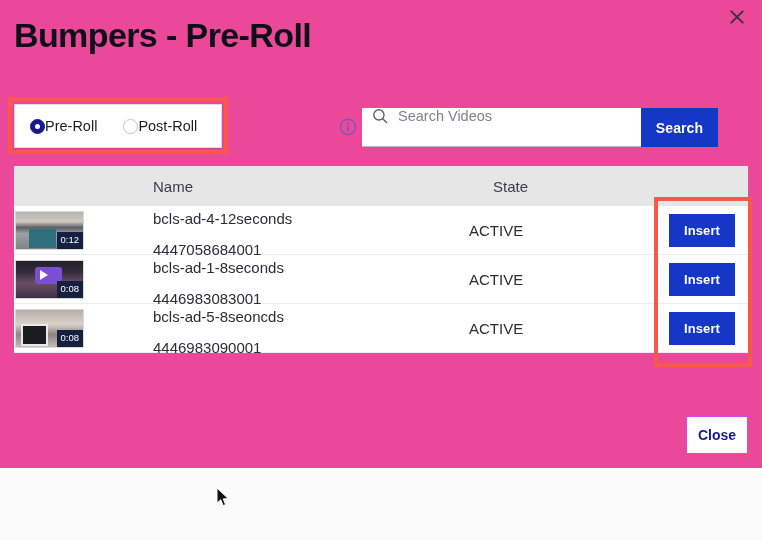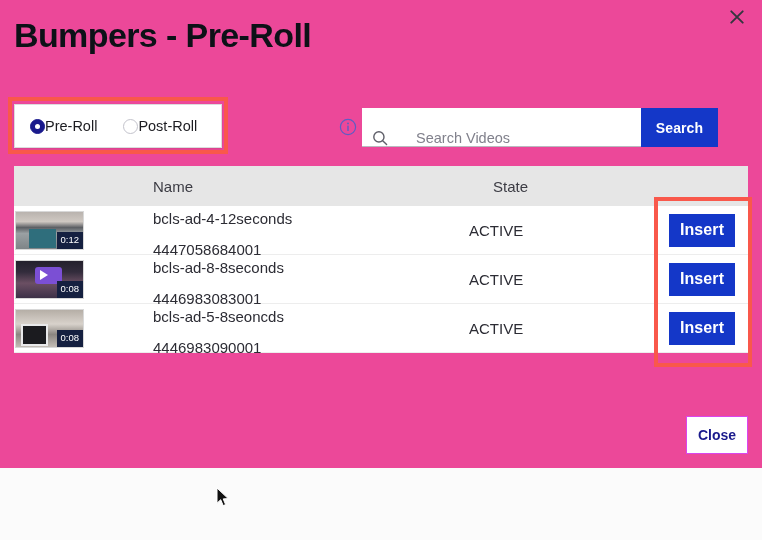--- a/index.html
+++ b/index.html
@@ -101,23 +101,23 @@
     position: absolute;
     left: 362px; top: 108px;
     width: 356px; height: 39px;
     display: flex;
   }
   .search-field {
     flex: 1;
     background: #ffffff;
     border-bottom: 1px solid #b9b9bf;
     display: flex;
-    align-items: flex-end;
+    align-items: flex-start;
     padding-left: 10px;
-    gap: 28px;
+    gap: 10px;
   }
   .search-field svg { flex: none; display: block; }
   .search-input {
     border: none;
     outline: none;
     background: transparent;
     font-family: "Liberation Sans", sans-serif;
     font-size: 14.5px;
     color: #32323c;
     width: 100%;
@@ -226,21 +226,21 @@
     display: flex;
     justify-content: flex-end;
     padding-right: 13px;
   }
   .insert-btn {
     width: 66px; height: 33px;
     background: #1437c8;
     color: #ffffff;
     border: none;
     font-family: "Liberation Sans", sans-serif;
-    font-size: 16px;
+    font-size: 13px;
     font-weight: 700;
     cursor: pointer;
     letter-spacing: 0.1px;
   }
 
   
   .close-btn {
     position: absolute;
     right: 14px; bottom: 14px;
     width: 62px; height: 38px;
@@ -329,21 +329,21 @@
       </div>
     </div>
 
     <div class="trow">
       <div class="thumb-cell">
         <div class="thumb t2">
           <span class="dur">0:08</span>
         </div>
       </div>
       <div class="name-cell">
-        <span class="name-title">bcls-ad-8-8seconds</span>
+        <span class="name-title">bcls-ad-1-8seconds</span>
         <span class="name-id">4446983083001</span>
       </div>
       <div class="state-cell">ACTIVE</div>
       <div class="act-cell">
         <button class="insert-btn">Insert</button>
       </div>
     </div>
 
     <div class="trow">
       <div class="thumb-cell">

